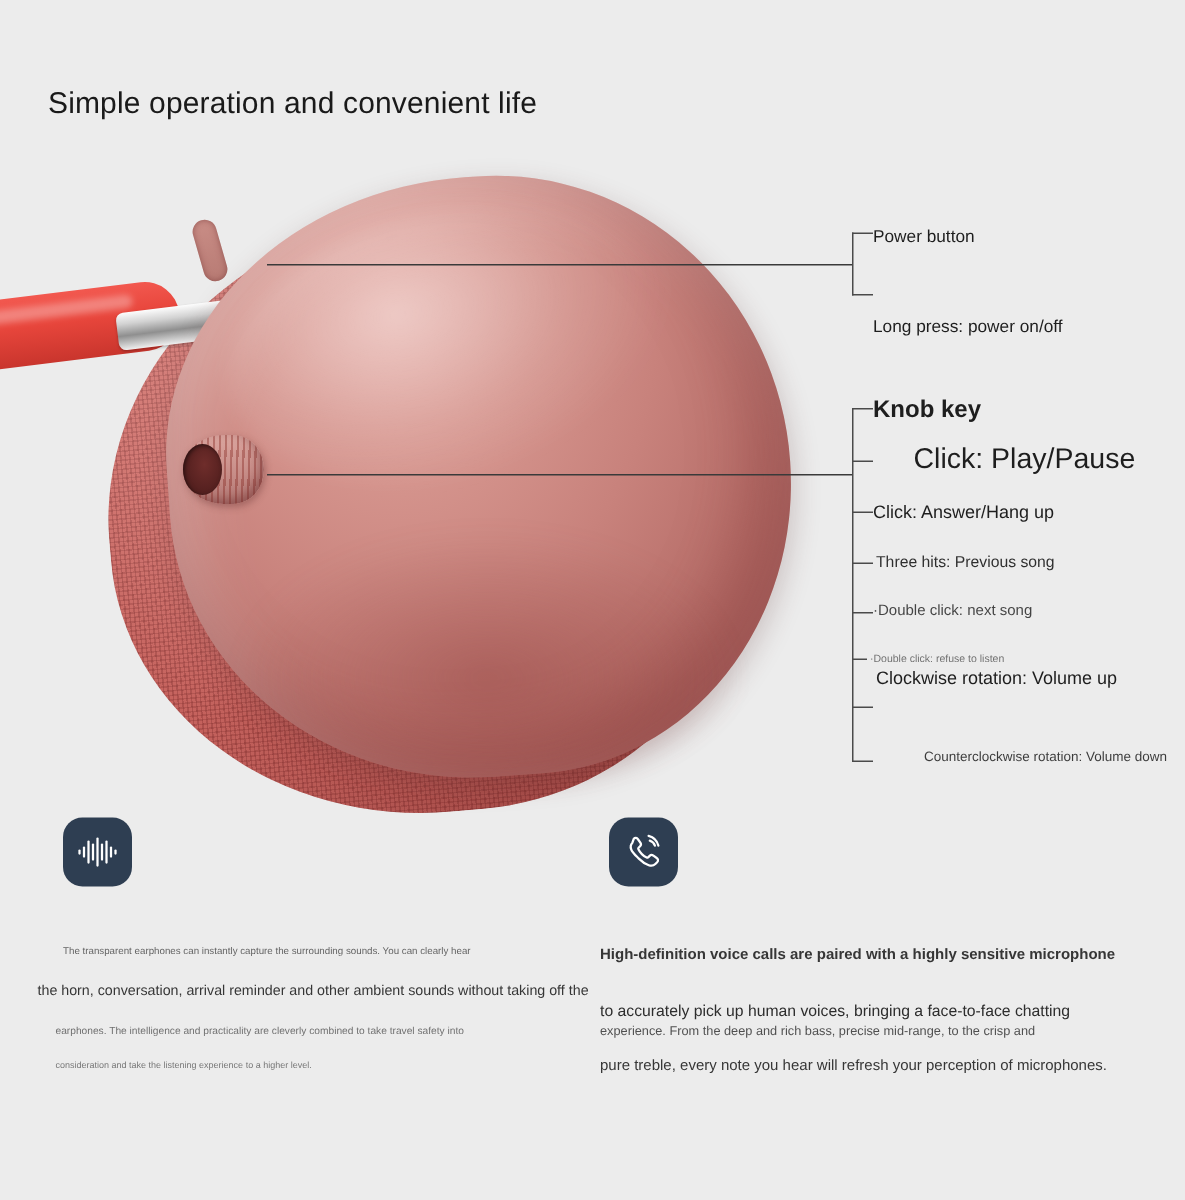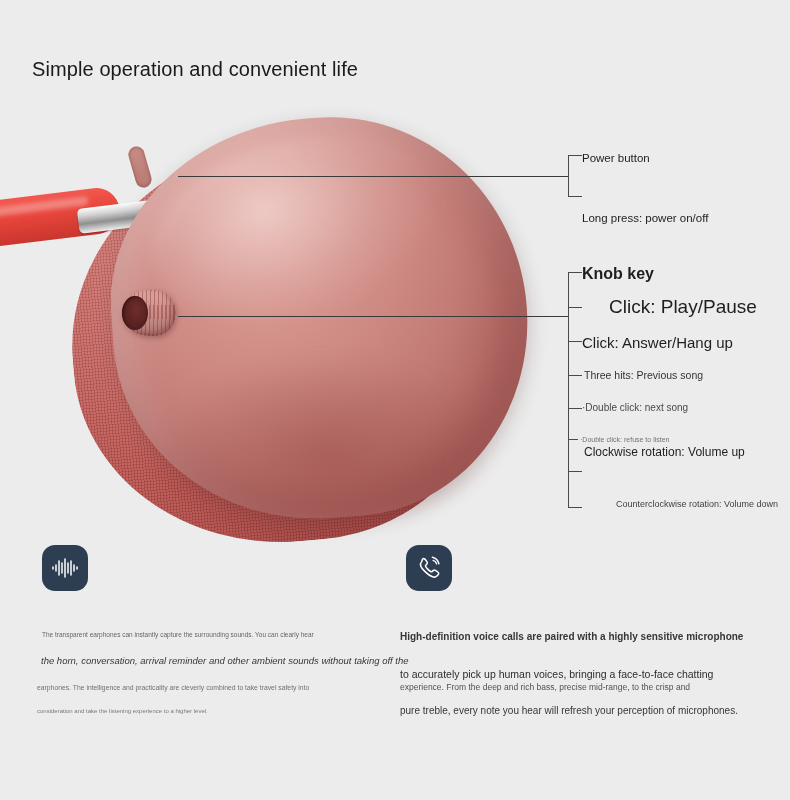--- a/index.html
+++ b/index.html
@@ -182,21 +182,21 @@
     <div class="stub" style="top:199px;"></div>
     <div class="stub" style="top:235px;"></div>
   </div>
 
   <div class="anno" style="left:582px;top:266px;font-size:16px;font-weight:700;opacity:1;">
     <span>Knob key</span>
   </div>
   <div class="anno" style="left:582px;top:297px;font-size:19px;font-weight:400;opacity:1;margin-left:27px;">
     <span>Click: Play/Pause</span>
   </div>
-  <div class="anno" style="left:582px;top:335px;font-size:15px;font-weight:400;opacity:1;">
+  <div class="anno" style="left:582px;top:335px;font-size:12px;font-weight:400;opacity:1;">
     <span>Click: Answer/Hang up</span>
   </div>
   <div class="anno" style="left:584px;top:370px;font-size:10.5px;font-weight:400;opacity:.92;">
     <span>Three hits: Previous song</span>
   </div>
   <div class="anno" style="left:582px;top:403px;font-size:10px;font-weight:400;opacity:.82;">
     <span>·Double click: next song</span>
   </div>
   <div class="anno" style="left:580px;top:436px;font-size:7px;font-weight:400;opacity:.62;">
     <span>·Double click: refuse to listen</span>
@@ -222,21 +222,21 @@
           <line x1="23" y1="8" x2="23" y2="14"></line>
           <line x1="26" y1="10" x2="26" y2="12"></line>
         </g>
       </svg>
     </span>
   </div>
 
   <div class="ptext" style="left:42px;top:631px;font-size:6.5px;opacity:.72;">
     <span>The transparent earphones can instantly capture the surrounding sounds. You can clearly hear</span>
   </div>
-  <div class="ptext" style="left:41px;top:655px;font-size:9.5px;opacity:.95;font-style:italic;">
+  <div class="ptext" style="left:25px;top:655px;font-size:9.5px;opacity:.95;">
     <span>the horn, conversation, arrival reminder and other ambient sounds without taking off the</span>
   </div>
   <div class="ptext" style="left:37px;top:684px;font-size:6.8px;opacity:.66;">
     <span>earphones. The intelligence and practicality are cleverly combined to  take travel  safety into</span>
   </div>
   <div class="ptext" style="left:37px;top:708px;font-size:6px;opacity:.62;">
     <span>consideration and take the listening experience to a higher level.</span>
   </div>
 
   <div class="ficon" style="left:406px;top:545px;">

